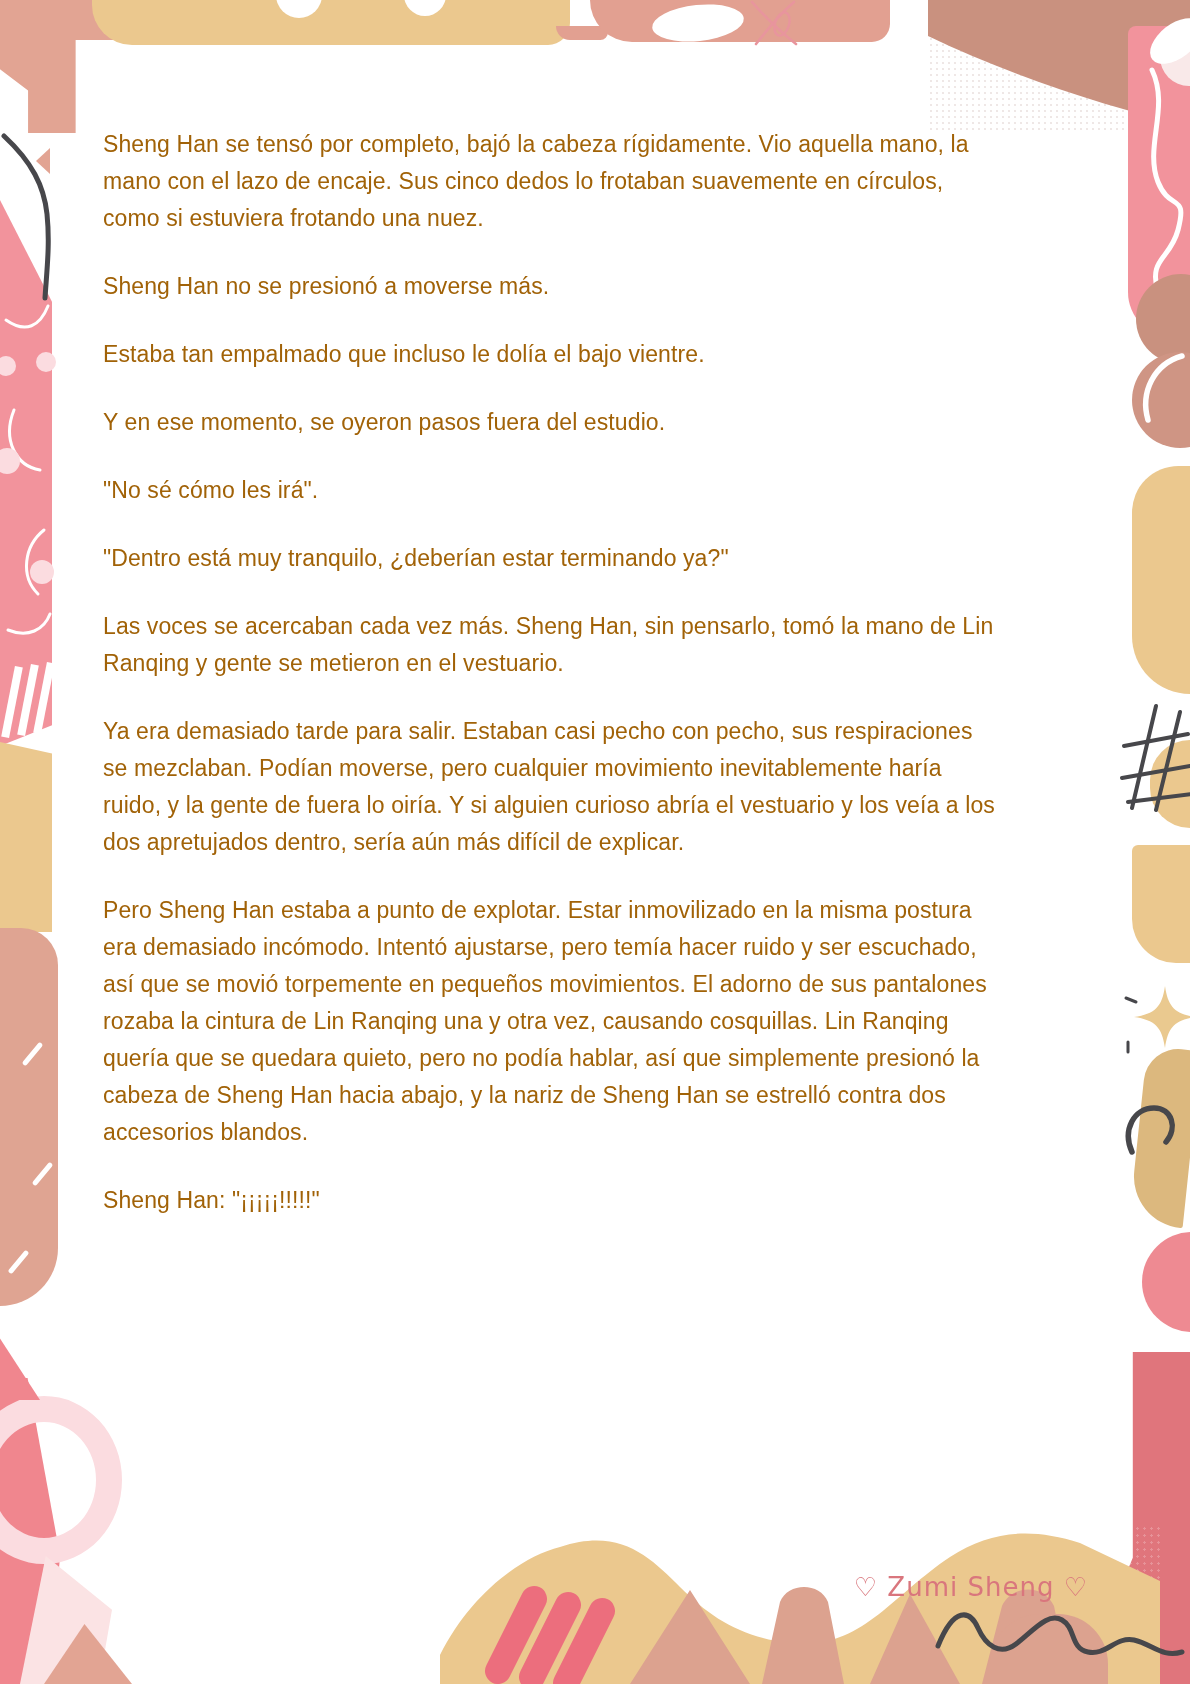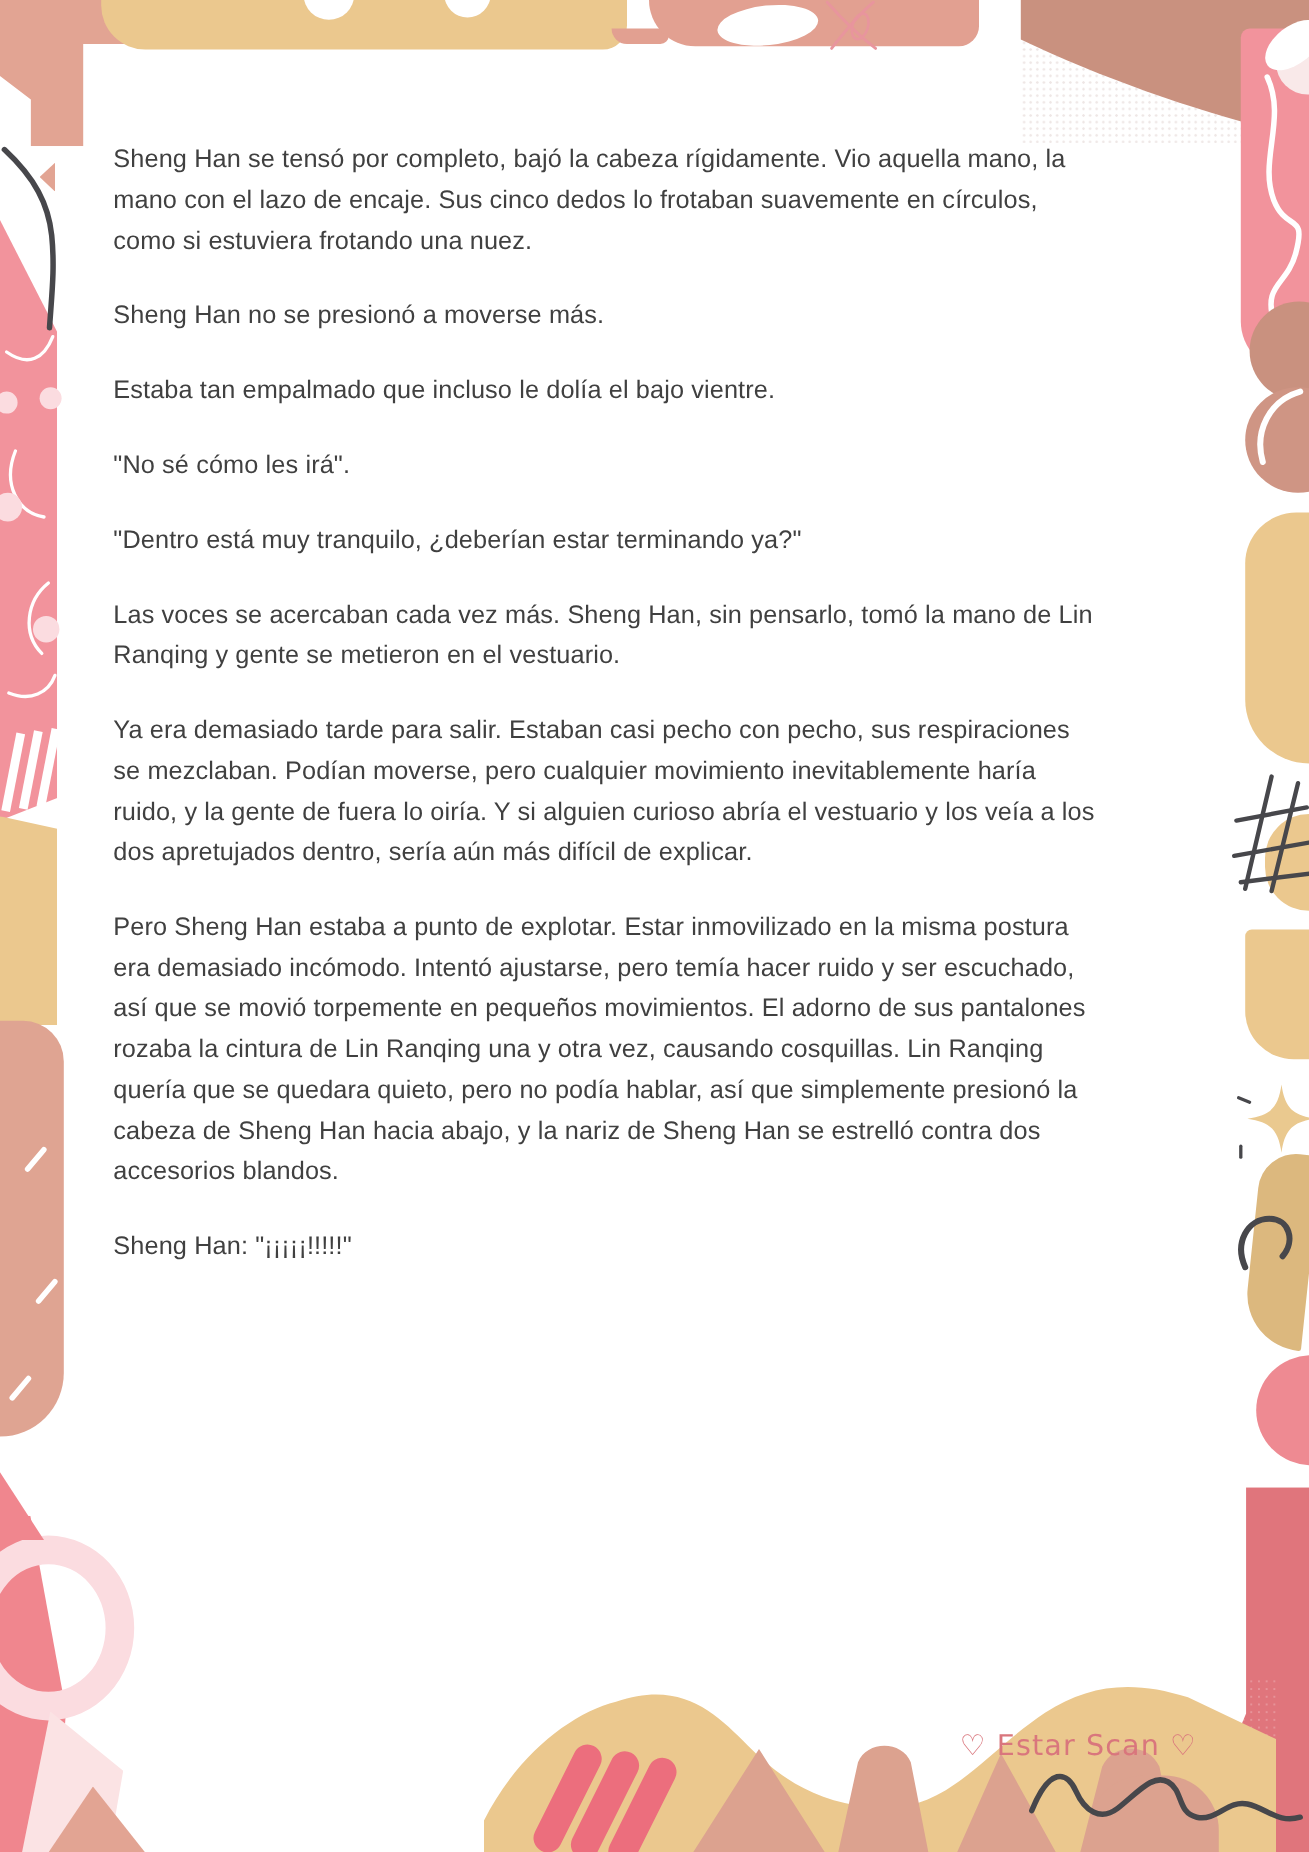--- a/index.html
+++ b/index.html
@@ -88,21 +88,21 @@
   .left-leaf{left:0;top:928px;width:58px;height:378px;background:#dfa492;border-radius:0 70px 110px 0;}
   .slash{position:absolute;width:5px;height:28px;background:#ffffff;border-radius:3px;transform:rotate(40deg);}
   .slash1{left:30px;top:1040px;}
   .slash2{left:40px;top:1160px;}
   .slash3{left:16px;top:1248px;}
   .bl-tri{left:0;top:1330px;width:40px;height:70px;background:#f0868e;
     clip-path:polygon(0 12%,100% 100%,0 100%);}
 
   
   .content{position:absolute;left:103px;top:126px;width:897px;z-index:2;}
-  .content p{margin:0 0 31px 0;font-size:23px;line-height:37px;color:#404040;letter-spacing:0.1px;}
+  .content p{margin:0 0 31px 0;font-size:23px;line-height:37px;color:#a16207;letter-spacing:0.1px;}
 
   .signature{position:absolute;left:820px;top:1572px;width:268px;z-index:3;
     text-align:right;font-size:26px;color:#d9767d;letter-spacing:1px;
     font-family:"DejaVu Sans", sans-serif;}
 
   svg.dec{overflow:visible;}
 </style>
 </head>
 <body>
 
@@ -228,23 +228,24 @@
   <div class="dec left-leaf"></div>
   <div class="dec slash slash1"></div>
   <div class="dec slash slash2"></div>
   <div class="dec slash slash3"></div>
   <div class="dec bl-tri"></div>
 
   <div class="content">
     <p>Sheng Han se tensó por completo, bajó la cabeza rígidamente. Vio aquella mano, la mano con el lazo de encaje. Sus cinco dedos lo frotaban suavemente en círculos, como si estuviera frotando una nuez.</p>
     <p>Sheng Han no se presionó a moverse más.</p>
     <p>Estaba tan empalmado que incluso le dolía el bajo vientre.</p>
+    <p>Y en ese momento, se oyeron pasos fuera del estudio.</p>
     <p>"No sé cómo les irá".</p>
     <p>"Dentro está muy tranquilo, ¿deberían estar terminando ya?"</p>
     <p>Las voces se acercaban cada vez más. Sheng Han, sin pensarlo, tomó la mano de Lin Ranqing y gente se metieron en el vestuario.</p>
     <p>Ya era demasiado tarde para salir. Estaban casi pecho con pecho, sus respiraciones se mezclaban. Podían moverse, pero cualquier movimiento inevitablemente haría ruido, y la gente de fuera lo oiría. Y si alguien curioso abría el vestuario y los veía a los dos apretujados dentro, sería aún más difícil de explicar.</p>
     <p>Pero Sheng Han estaba a punto de explotar. Estar inmovilizado en la misma postura era demasiado incómodo. Intentó ajustarse, pero temía hacer ruido y ser escuchado, así que se movió torpemente en pequeños movimientos. El adorno de sus pantalones rozaba la cintura de Lin Ranqing una y otra vez, causando cosquillas. Lin Ranqing quería que se quedara quieto, pero no podía hablar, así que simplemente presionó la cabeza de Sheng Han hacia abajo, y la nariz de Sheng Han se estrelló contra dos accesorios blandos.</p>
     <p>Sheng Han: "¡¡¡¡¡!!!!!"</p>
   </div>
 
-  <div class="signature">♡ Estar Scan ♡</div>
+  <div class="signature">♡ Zumi Sheng ♡</div>
 
 </div>
 
 </body></html>

